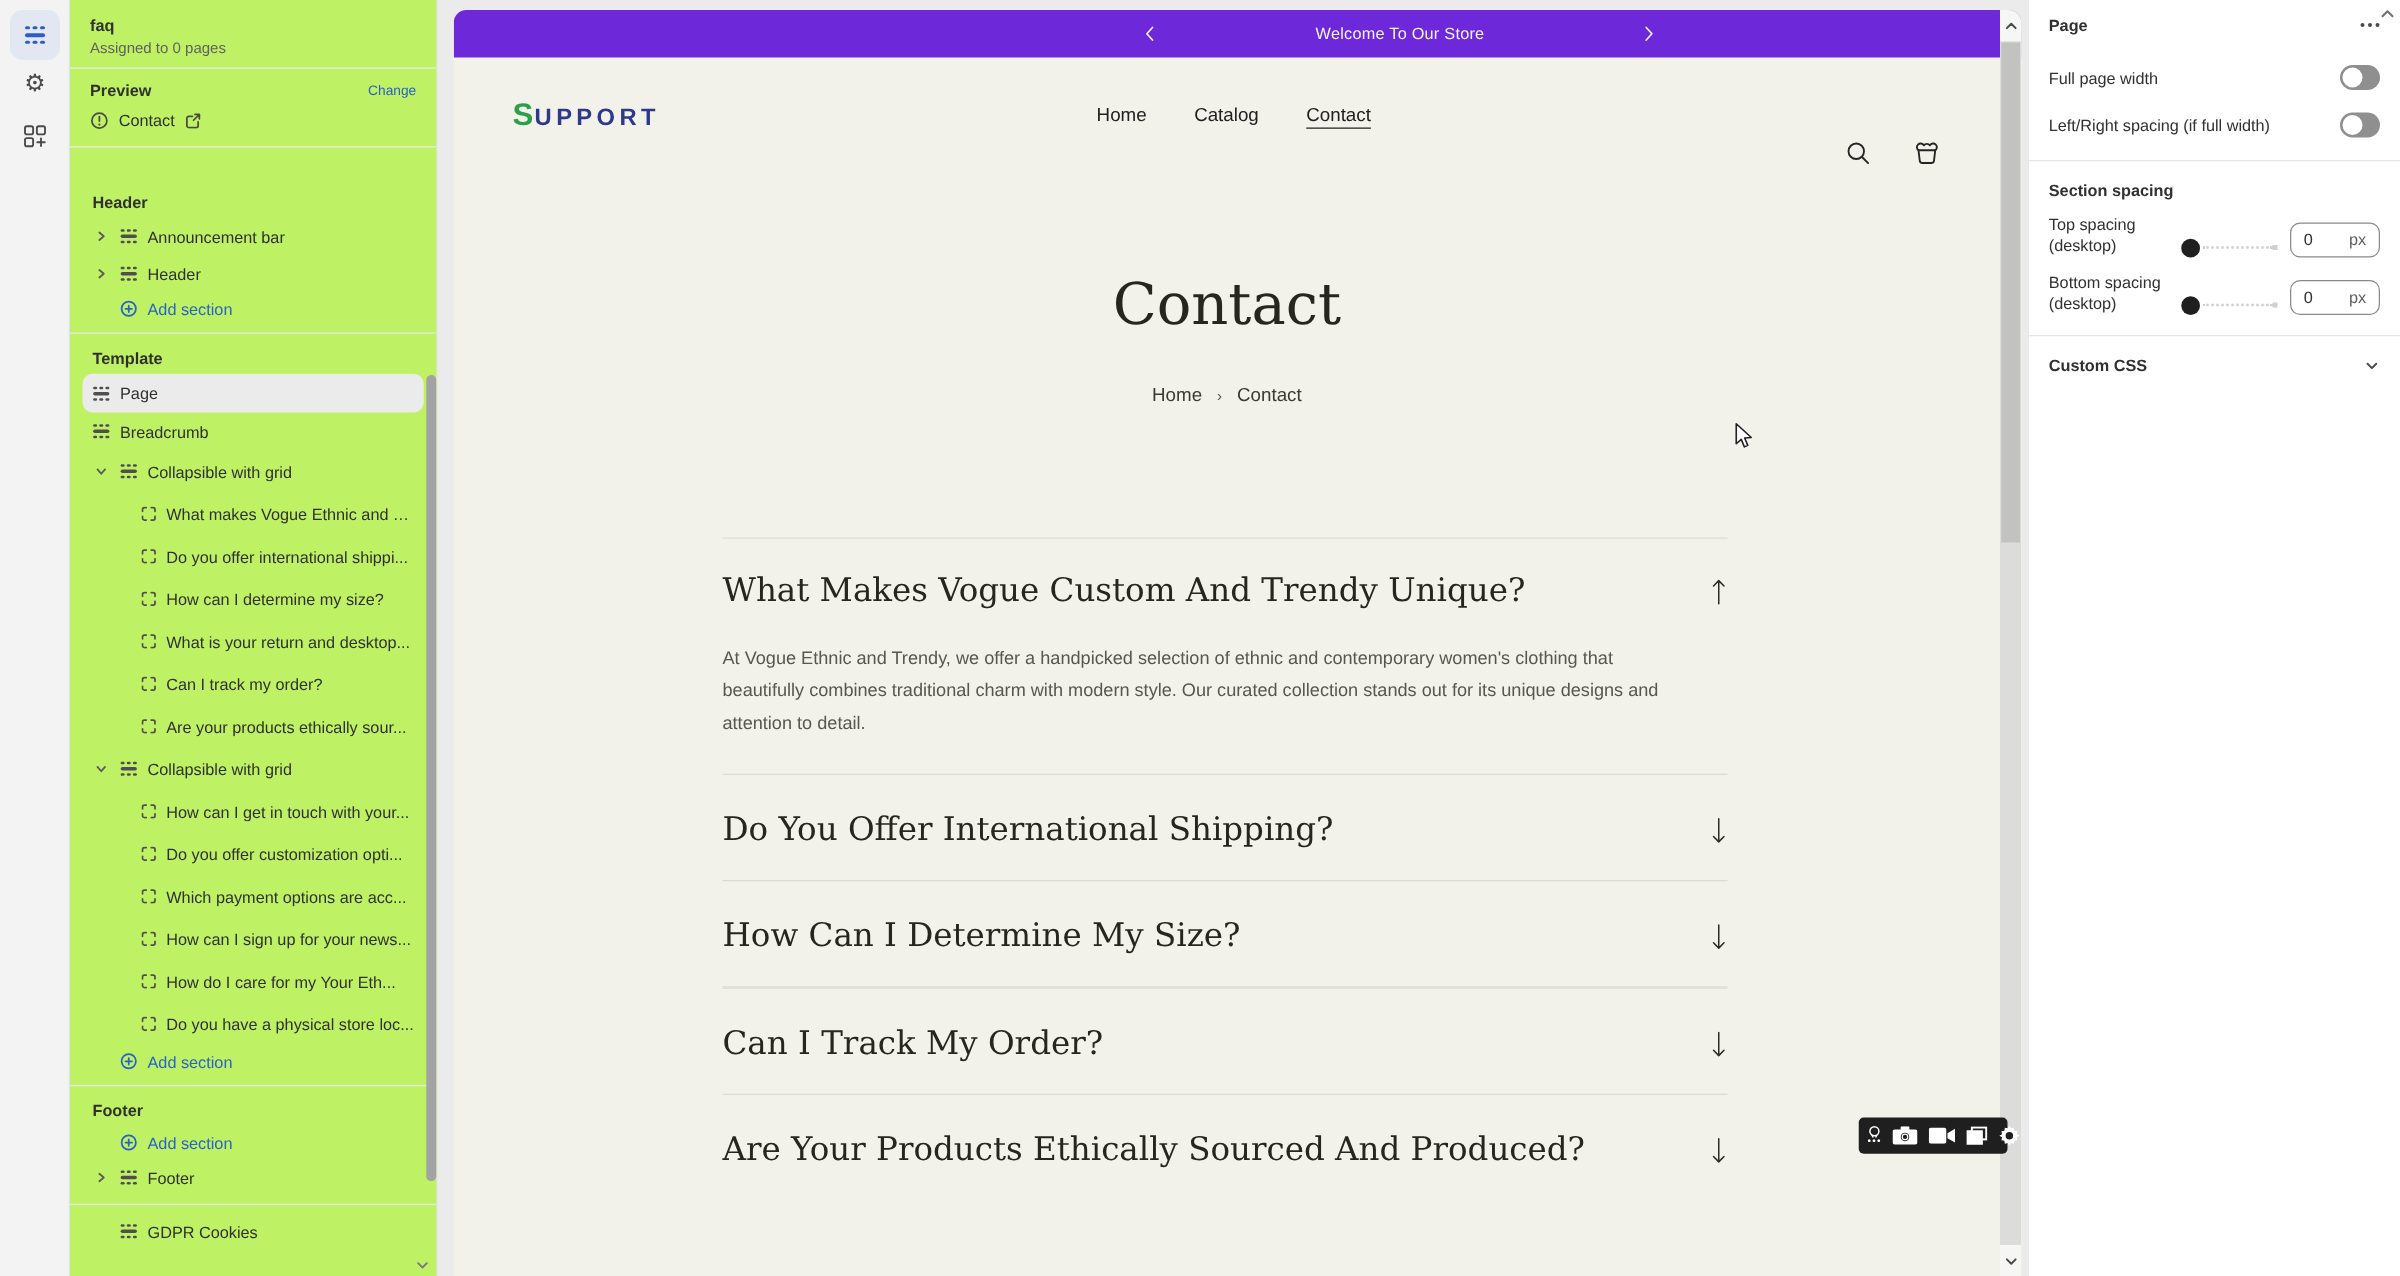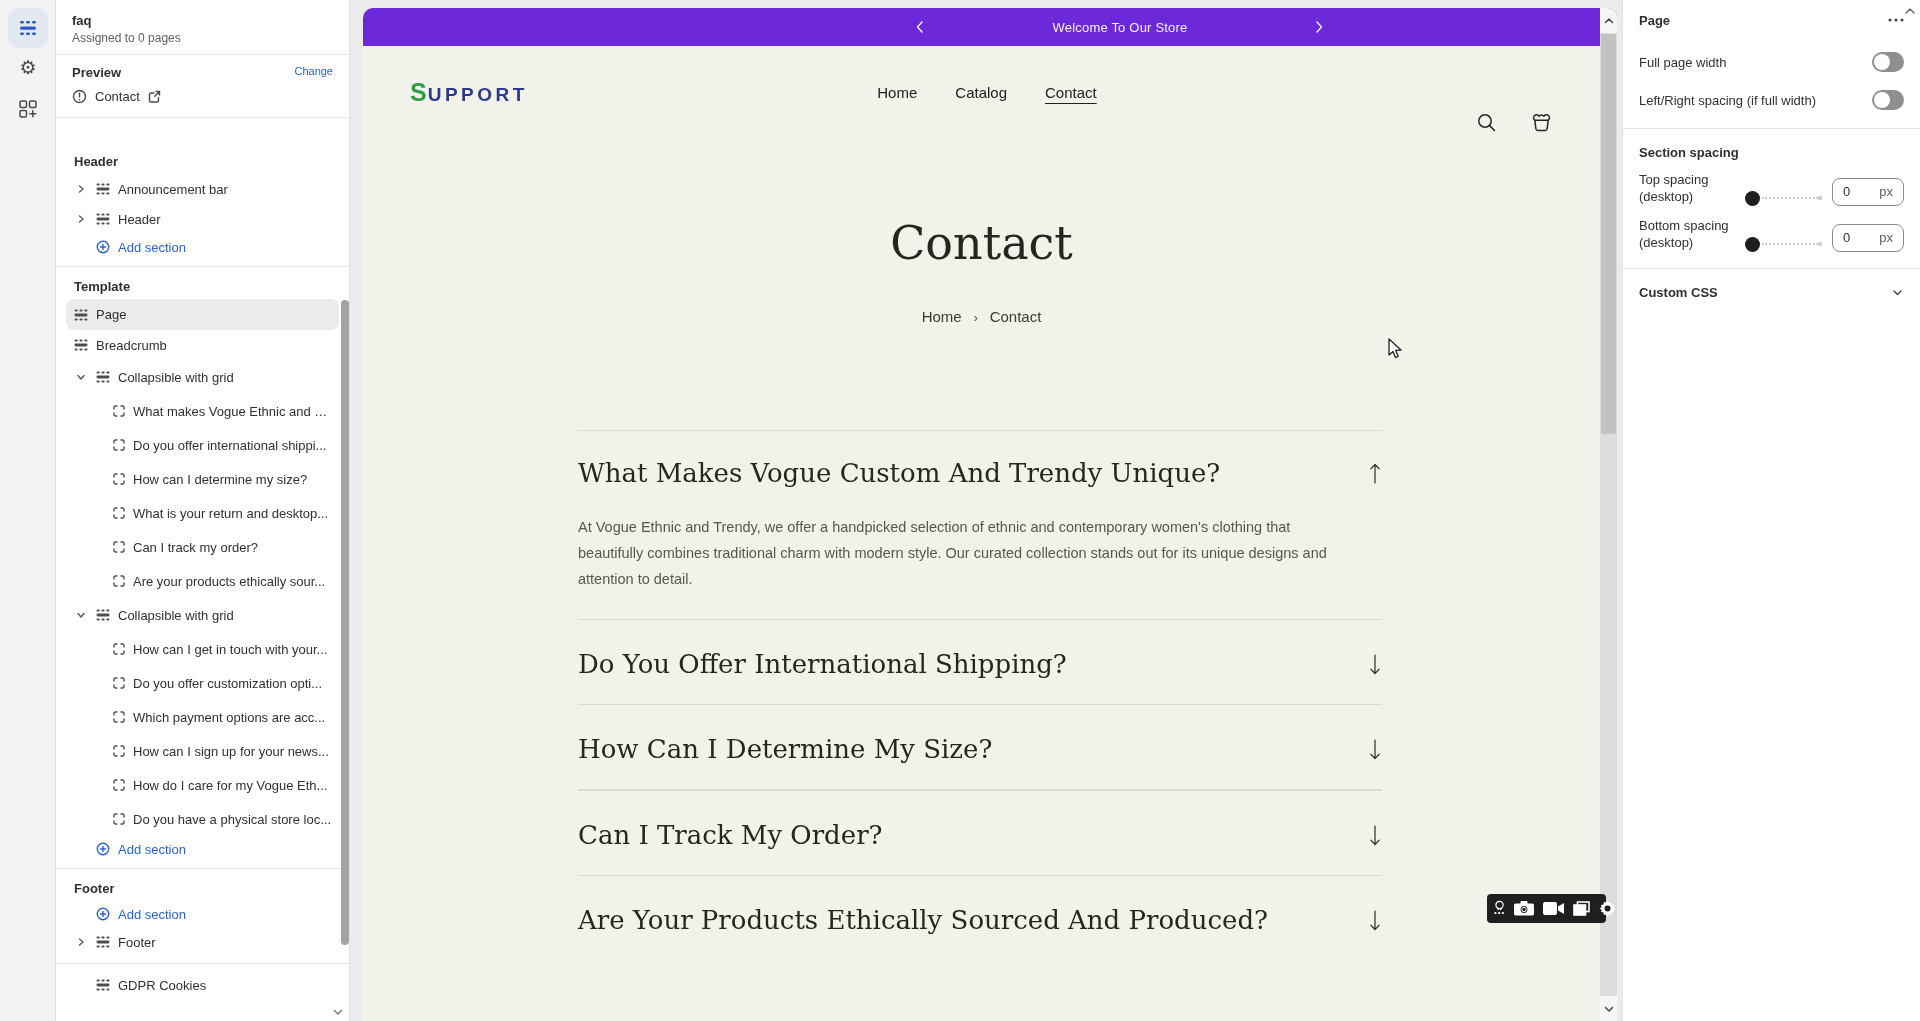--- a/index.html
+++ b/index.html
@@ -6,26 +6,26 @@
   html,body { width:1920px; height:1021px; overflow:hidden; }
   body { font-family:"Liberation Sans", sans-serif; background:#ebebeb; position:relative; color:#303030; }
   svg { display:block; }
 
   
   #rail { position:absolute; left:0; top:0; bottom:0; width:56px; background:#f3f3f3; border-right:1px solid #e2e2e2; }
   .rail-tile { position:absolute; left:8px; top:8px; width:40px; height:40px; border-radius:10px; background:#e2e7f2; display:flex; align-items:center; justify-content:center; cursor:pointer; }
   .rail-ico { position:absolute; left:17px; width:22px; height:22px; display:flex; align-items:center; justify-content:center; color:#4a4a4a; font-size:19px; cursor:pointer; }
 
   
-  #sidebar { position:absolute; left:56px; top:0; bottom:0; width:294px; background:#ffffff; border-right:1px solid #e2e2e2; }
+  #sidebar { position:absolute; left:56px; top:0; bottom:0; width:294px; background:#bef264; border-right:1px solid #e2e2e2; }
   .sb-head { padding:13px 16px 9px; border-bottom:1px solid #ebebeb; }
   .sb-title { font-size:13px; font-weight:700; }
   .sb-sub { font-size:12px; color:#616161; margin-top:3px; }
   .sb-preview { padding:10px 16px 13px; border-bottom:1px solid #ebebeb; }
-  .sb-prevrow1 { display:flex; justify-content:space-between; }
+  .sb-prevrow1 { display:flex; justify-content:space-between; align-items:center; }
   .sb-prevlabel { font-size:13px; font-weight:700; }
   .link-blue { font-size:11px; color:#2a62c9; cursor:pointer; }
   .sb-prevrow2 { margin-top:9px; display:flex; align-items:center; gap:8px; font-size:13px; }
   .sb-tree { position:absolute; left:0; right:0; top:146px; bottom:0; overflow:hidden; padding:2px 10px 0; }
   .group-label { height:26px; display:flex; align-items:center; padding-left:8px; font-size:13px; font-weight:700; }
   .trow { height:30px; display:flex; align-items:center; gap:8px; padding:0 8px; border-radius:8px; font-size:13px; cursor:pointer; white-space:nowrap; }
   .trow.sel { background:#ebebeb; height:31px; }
   .trow.blockrow { height:34px; padding-left:47px; }
   .chevslot { width:14px; min-width:14px; display:flex; justify-content:center; }
   .tlabel { overflow:hidden; text-overflow:ellipsis;text-align:center; }
@@ -389,21 +389,21 @@
       </div>
     <div class="trow blockrow">
         <span>
           <svg width="12" height="12" viewBox="0 0 12 12" fill="none" stroke="#4f4f4f" stroke-width="1.4" stroke-linecap="round">
             <path d="M1 4 V2.5 A1.5 1.5 0 0 1 2.5 1 H4"></path>
             <path d="M8 1 H9.5 A1.5 1.5 0 0 1 11 2.5 V4"></path>
             <path d="M11 8 V9.5 A1.5 1.5 0 0 1 9.5 11 H8"></path>
             <path d="M4 11 H2.5 A1.5 1.5 0 0 1 1 9.5 V8"></path>
           </svg>
         </span>
-        <span class="tlabel">How do I care for my Vogue Eth...</span>
+        <span class="tlabel">How do I care for my Your Eth...</span>
       </div>
     <div class="trow blockrow">
         <span>
           <svg width="12" height="12" viewBox="0 0 12 12" fill="none" stroke="#4f4f4f" stroke-width="1.4" stroke-linecap="round">
             <path d="M1 4 V2.5 A1.5 1.5 0 0 1 2.5 1 H4"></path>
             <path d="M8 1 H9.5 A1.5 1.5 0 0 1 11 2.5 V4"></path>
             <path d="M11 8 V9.5 A1.5 1.5 0 0 1 9.5 11 H8"></path>
             <path d="M4 11 H2.5 A1.5 1.5 0 0 1 1 9.5 V8"></path>
           </svg>
         </span>

